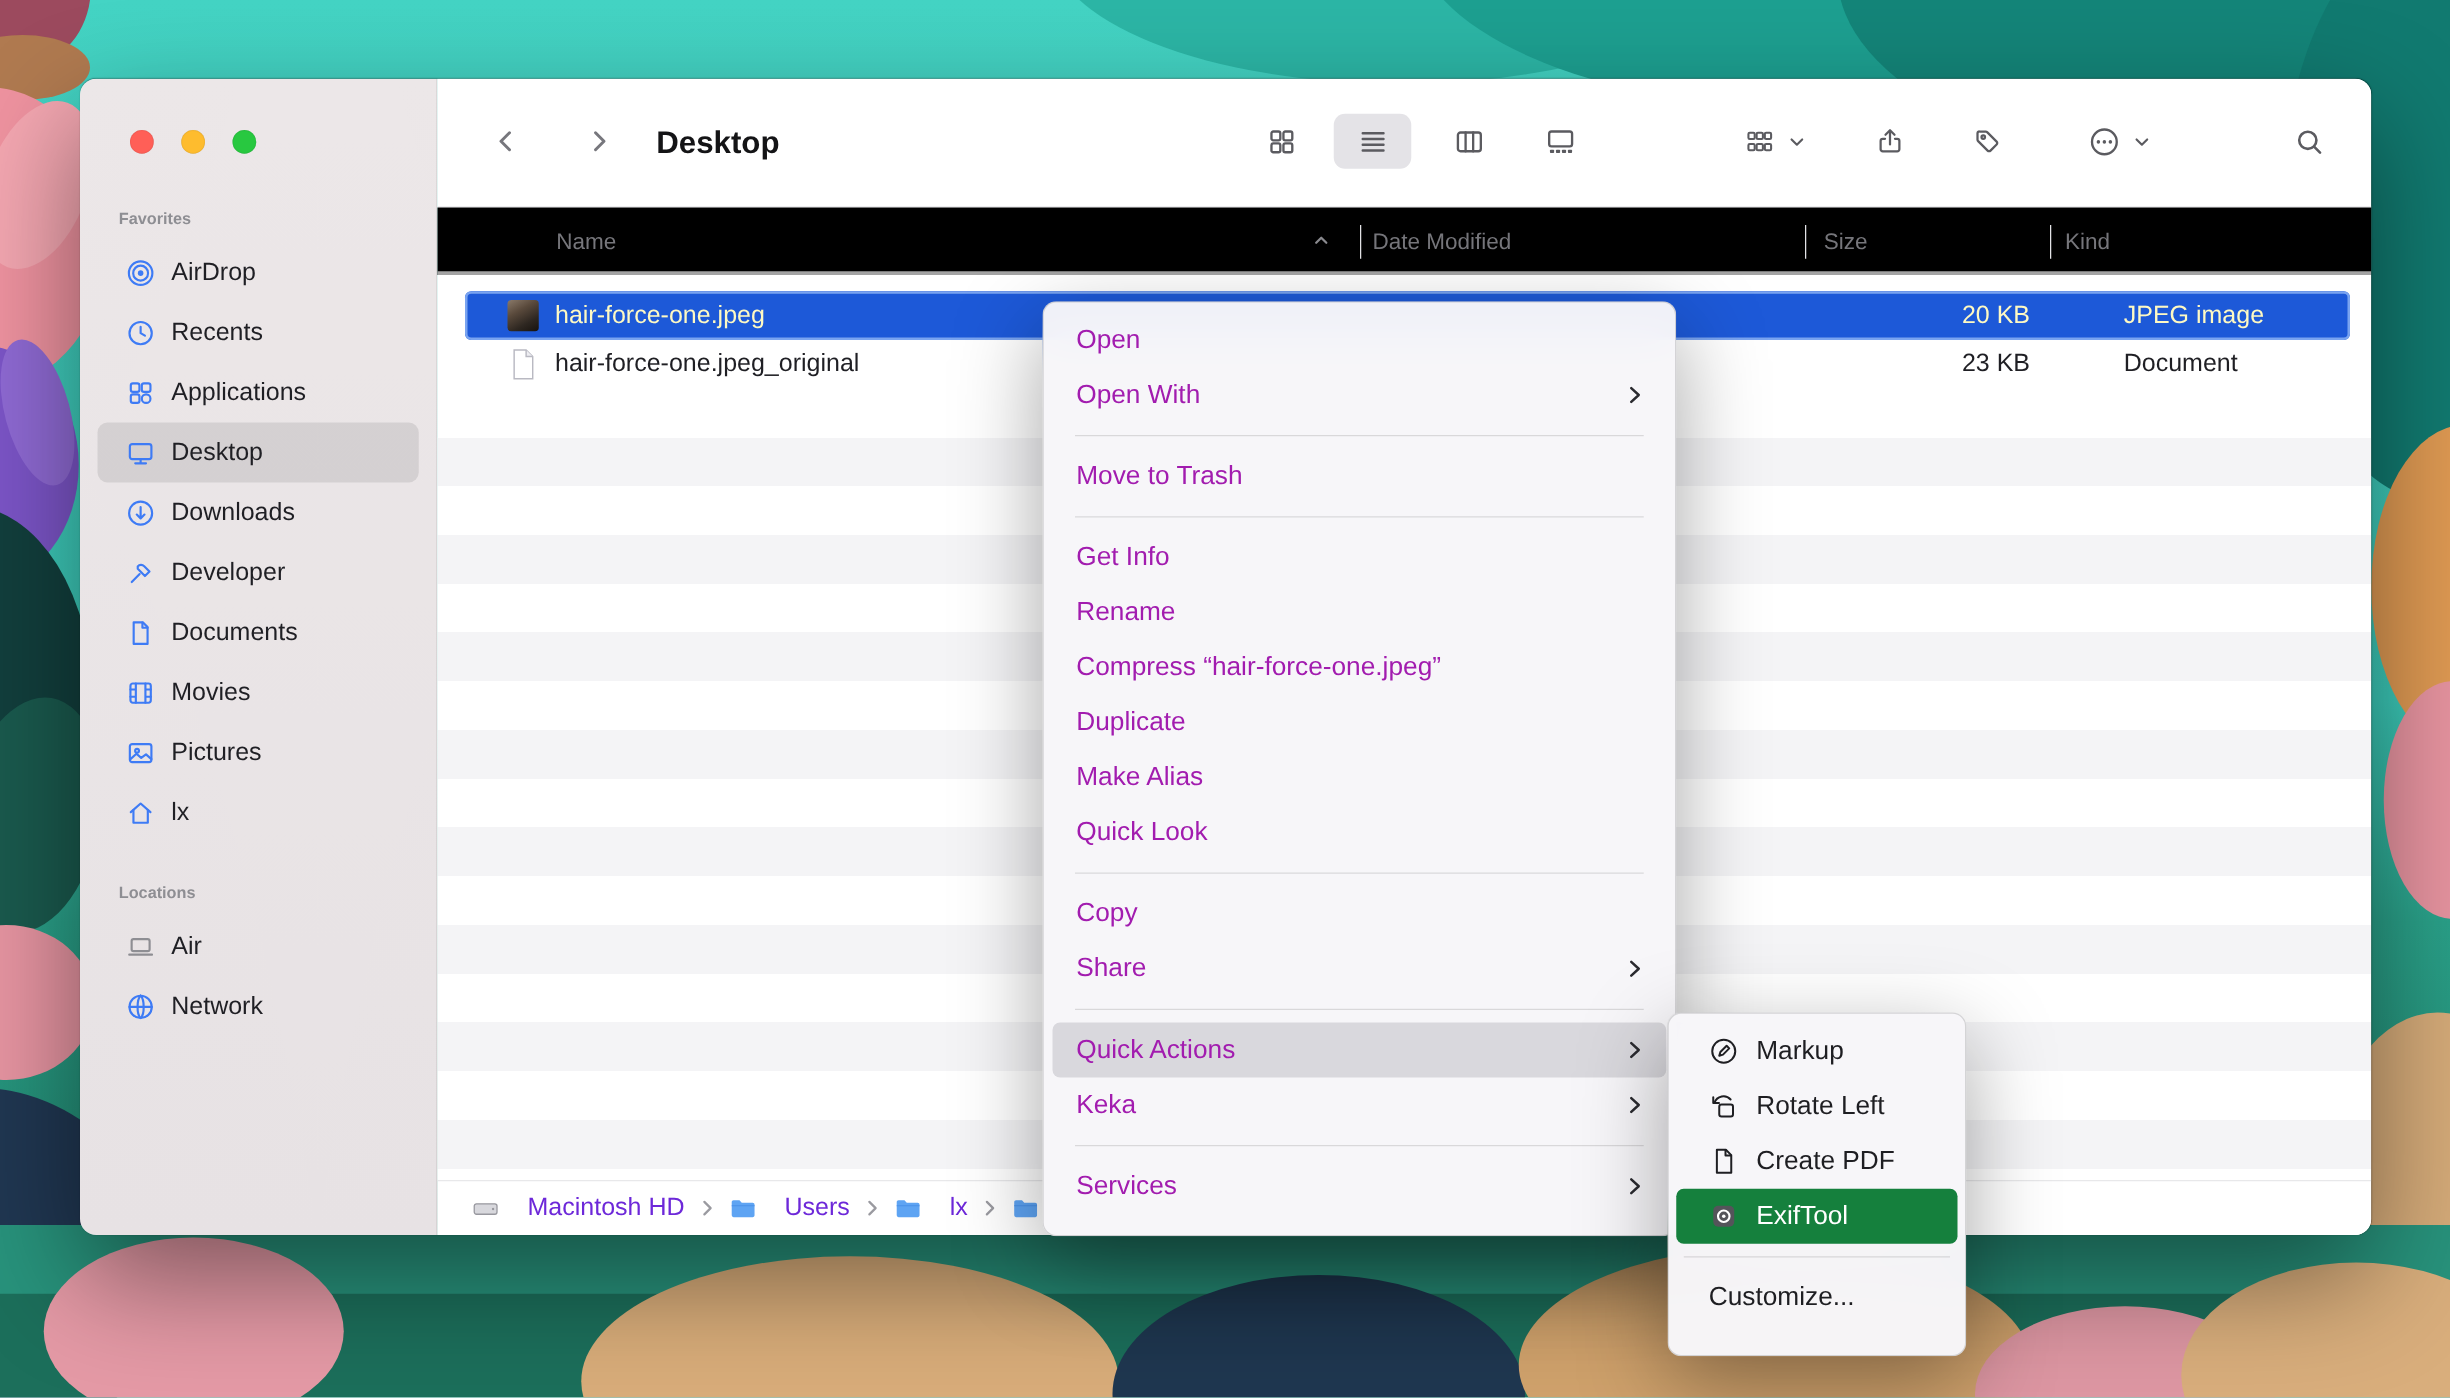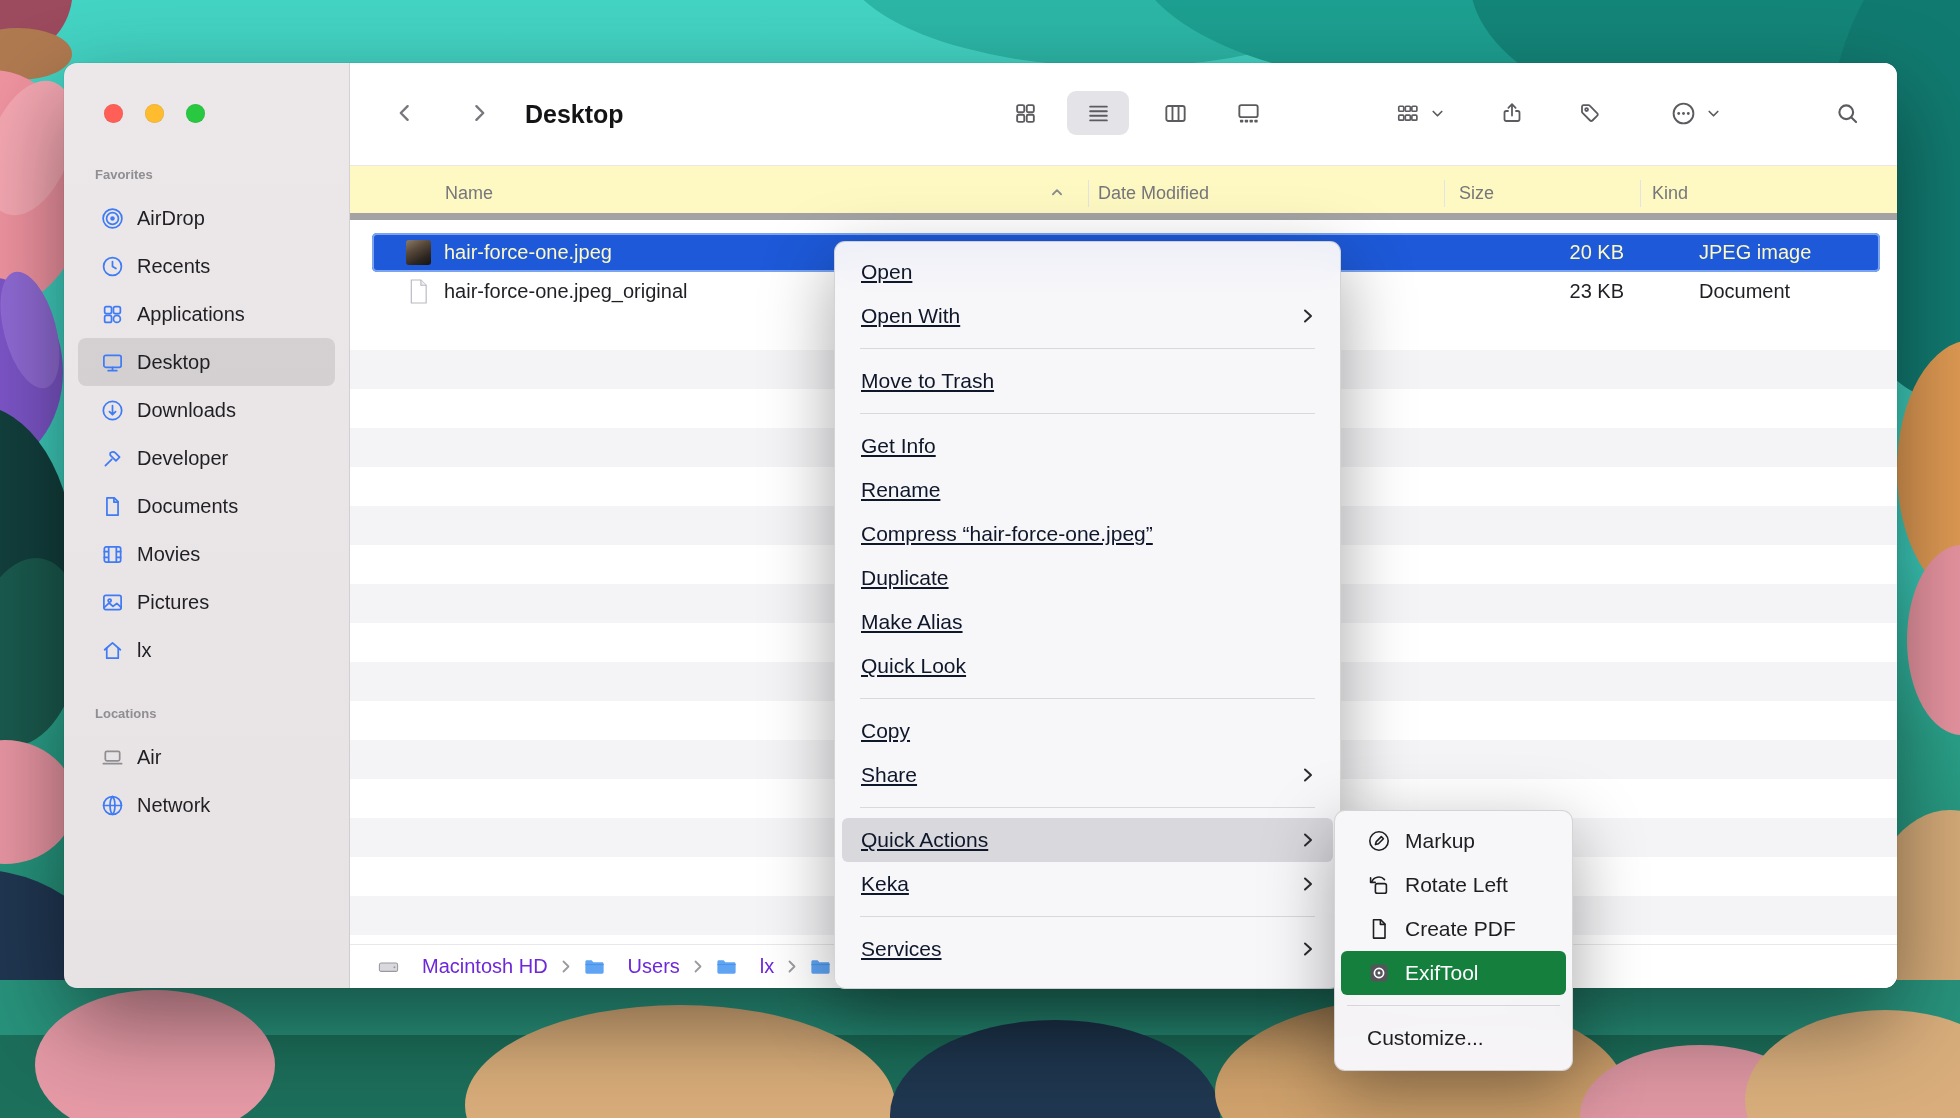--- a/index.html
+++ b/index.html
@@ -45,21 +45,21 @@
   
   .toolbar { position:absolute; left:0; top:0; right:0; height:103px; border-bottom:1px solid #e8e8ea; background:#fff; }
   .tb-btn { position:absolute; top:28px; height:44px; border:0; background:transparent; display:flex; align-items:center; justify-content:center; color:#5b5b60; }
   .tb-btn svg { display:block; }
   .tb-title { position:absolute; left:175px; top:0; height:103px; display:flex; align-items:center; font-size:25px; font-weight:700; color:#141416; }
   .view-btn { width:62px; border-radius:9px; }
   .view-btn.active { background:#e4e3e7; }
   .nav-btn { color:#77777d; }
 
   
-  .col-headers { position:absolute; left:0; top:103px; right:0; height:54px; border-bottom:7px solid #a3a3a3; background:#fef9c3; }
+  .col-headers { position:absolute; left:0; top:103px; right:0; height:54px; border-bottom:3px solid #a3a3a3; background:#000000; }
   .col-h { position:absolute; top:0; height:54px; display:flex; align-items:center; font-size:18px; color:#76767b; }
   .col-sep { position:absolute; top:14px; width:1px; height:27px; background:#e3e3e6; }
   .sort-ic { position:absolute; top:17px; color:#8b8b90; }
 
   
   .file-area { position:absolute; left:0; top:157px; right:0; height:724px; background:#fff; overflow:hidden; }
   .stripes { position:absolute; left:0; right:0; top:130px; height:594px;
     background:repeating-linear-gradient(180deg,#f4f4f6 0 39px,#ffffff 39px 78px); }
   .file-row { position:absolute; left:22px; width:1508px; height:39px; border-radius:5px; font-size:20px; color:#1f1f24; }
   .file-row.row-selected { background:#1d59d8; box-shadow:inset 0 0 0 2px #7aa4f0; color:#fef9c3; }
@@ -80,32 +80,32 @@
   
   .context-menu {
     position:absolute; left:834px; top:241px; width:507px; z-index:50;
     background:rgba(247,246,249,.97); backdrop-filter:blur(18px);
     border:1px solid rgba(0,0,0,.14); border-radius:11px;
     box-shadow:0 22px 70px rgba(0,0,0,.35);
     padding:8px 0 17px;
   }
   .menu-item { height:44px; margin:0 7px; padding:0 19px; border-radius:6px;
     display:flex; align-items:center; justify-content:space-between;
-    font-size:21px; color:#0f172a; white-space:nowrap;text-decoration:underline; }
+    font-size:21px; color:#a21caf; white-space:nowrap; }
   .menu-item.hl { background:#d9d8dd;gap:42px; }
   .menu-sep { height:1px; background:rgba(0,0,0,.12); margin:10px 25px; }
   .chev { display:inline-flex; color:#2b2b30; }
 
   
   .submenu {
     position:absolute; left:1334px; top:810px; width:239px; z-index:60;
     background:rgba(247,246,249,.98); backdrop-filter:blur(18px);
     border:1px solid rgba(0,0,0,.14); border-radius:11px;
     box-shadow:0 22px 70px rgba(0,0,0,.35);
-    padding:8px 0 10px;
+    padding:8px 0 24px;
   }
   .submenu-item { height:44px; margin:0 6px; padding:0 10px 0 26px; border-radius:6px;
     display:flex; align-items:center; gap:14px; font-size:21px; color:#1e1e22; white-space:nowrap; }
   .submenu-item.sel { background:#15803d; color:#fff;text-align:right; }
   .sm-ic { width:24px; height:24px; display:inline-flex; flex-shrink:0; color:#1f1f23; }
   .sm-ic svg { width:100%; height:100%; }
 
   
   .ic { fill:none; stroke:currentColor; stroke-width:1.8; stroke-linecap:round; stroke-linejoin:round; }
 </style>

